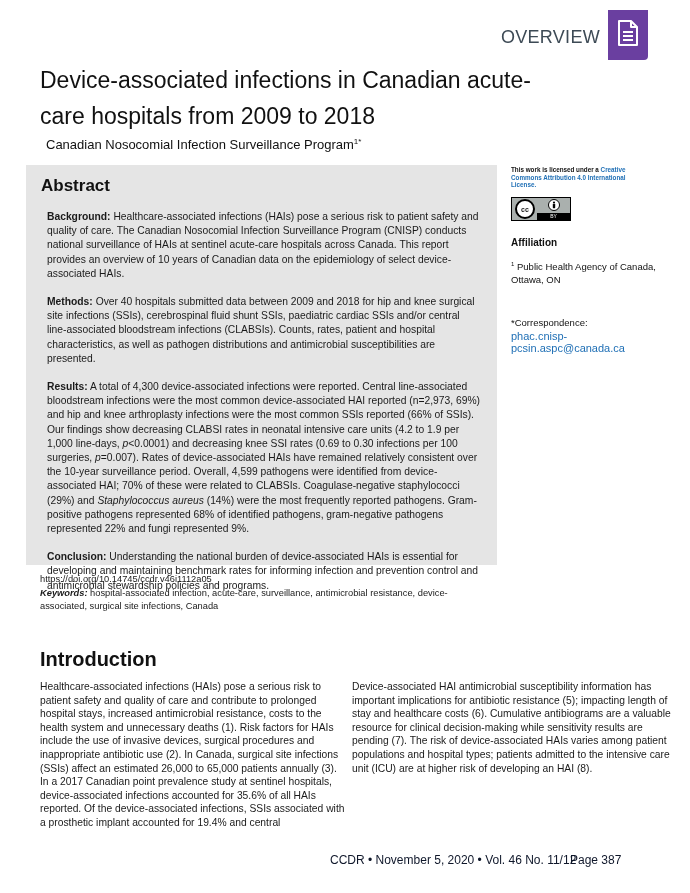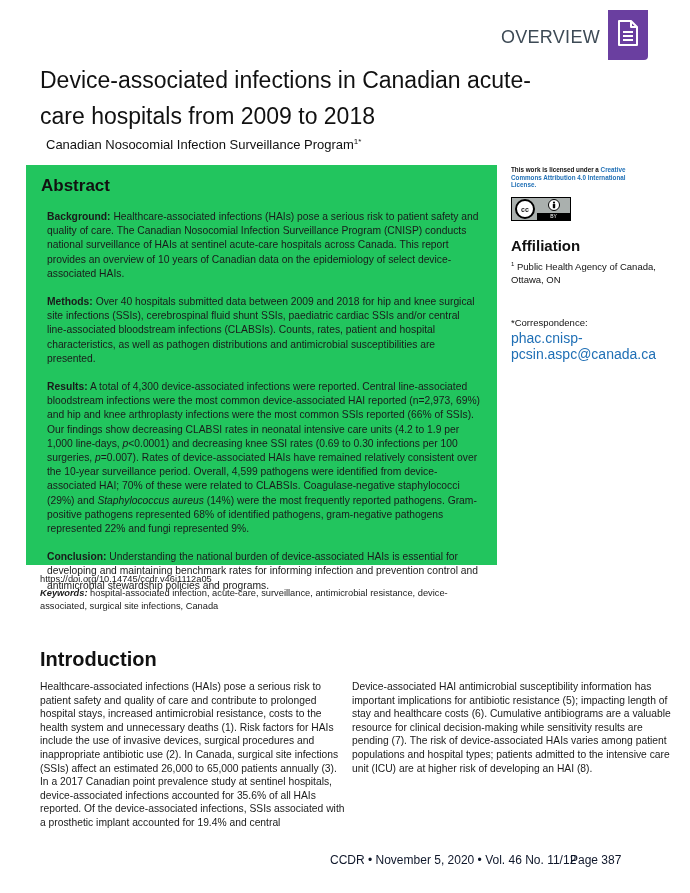--- a/index.html
+++ b/index.html
@@ -21,21 +21,21 @@
     font-size: 23px; line-height: 36px; color: #111;
     font-weight: normal;
   }
   .authors {
     position: absolute; left: 46px; top: 137px;
     font-size: 13px; color: #111;
   }
   .authors sup { font-size: 8px; }
   .abstract-box {
     position: absolute; left: 26px; top: 165px; width: 471px; height: 400px;
-    background: #22c55e; box-sizing: border-box; padding: 10px 16px 0 15px;
+    background: #e5e5e5; box-sizing: border-box; padding: 10px 16px 0 15px;
   }
   .abstract-heading {
     font-size: 17px; font-weight: bold; color: #111; margin: 0 0 13px 0; line-height: 22px;
   }
   .abs-para {
     font-size: 10.3px; line-height: 14.2px; margin: 0 0 14px 6px; color: #1a1a1a;
   }
   .abs-para b { font-weight: bold; }
   .sidebar { position: absolute; left: 511px; width: 170px; }
   .license {
@@ -54,25 +54,25 @@
   .cc-badge .by-part {
     flex: 1; display: flex; flex-direction: column; align-items: center; justify-content: space-between;
   }
   .cc-badge .by-icon {
     width: 12px; height: 12px; border-radius: 50%; background: #fff; border: 1.5px solid #000;
     box-sizing: border-box; margin-top: 1px; font-size: 7px; display: flex; align-items: center; justify-content: center; font-weight: bold;
   }
   .cc-badge .by-text {
     width: 100%; background: #000; color: #fff; font-size: 5px; text-align: center; line-height: 7px;
   }
-  .affil-heading { top: 237px; font-size: 15px; font-weight: bold; color: #111; }
+  .affil-heading { top: 237px; font-size: 10px; font-weight: bold; color: #111; }
   .affil-text { top: 258px; font-size: 9.5px; line-height: 12.5px; color: #111; }
   .affil-text sup { font-size: 6px; }
   .corr-heading { top: 317px; font-size: 9.5px; font-weight: normal; color: #111; }
-  .corr-email { top: 330px; font-size: 14px; color: #1f6fb5; }
+  .corr-email { top: 330px; font-size: 11px; color: #1f6fb5; }
   .citation {
     position: absolute; left: 40px; top: 573px; width: 450px;
     font-size: 9.3px; line-height: 13.5px; color: #1a1a1a;
   }
   .citation i b, .citation b i { font-weight: bold; font-style: italic; }
   .intro-heading {
     position: absolute; left: 40px; top: 648px; font-size: 20px; font-weight: bold; color: #111;
   }
   .col {
     position: absolute; top: 680px; width: 305px; font-size: 10.3px; line-height: 13.6px; color: #1a1a1a;

